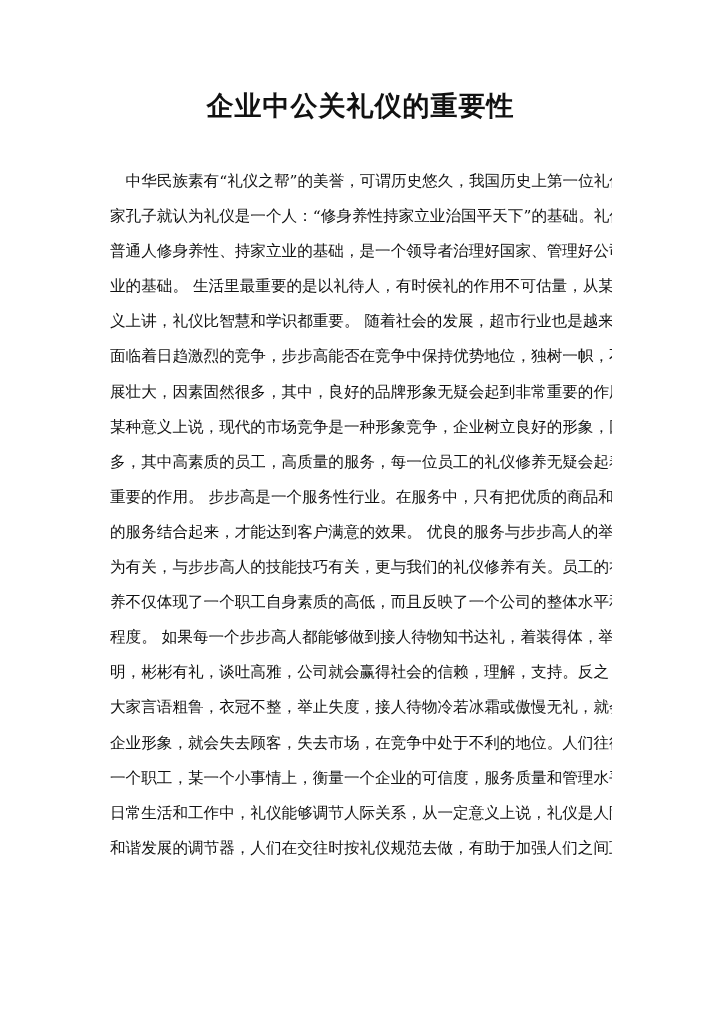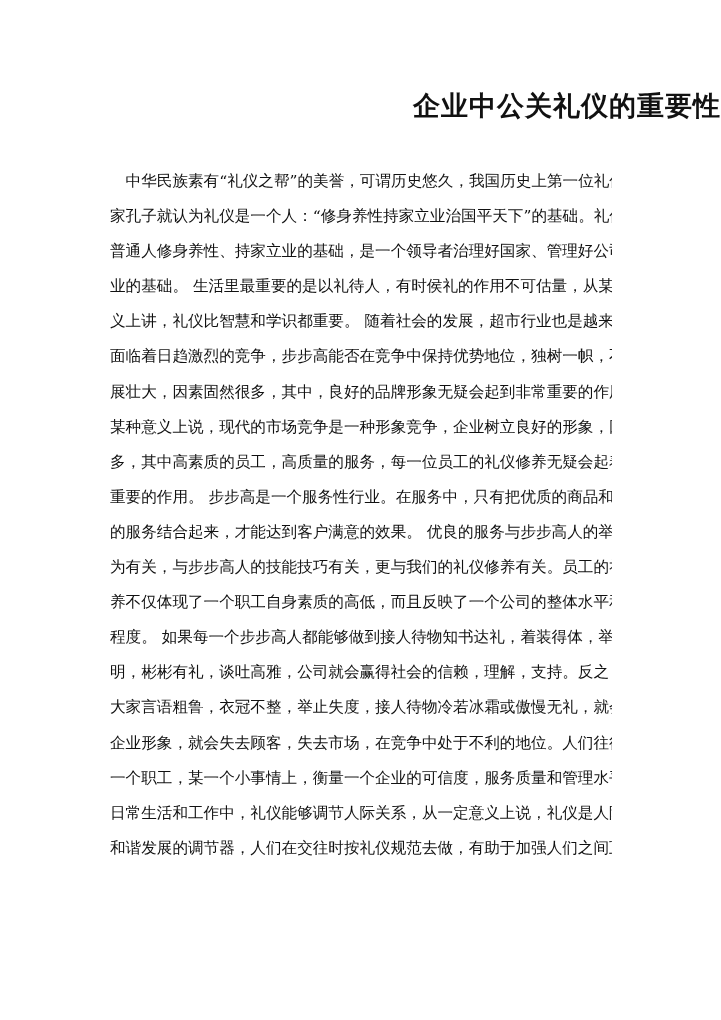--- a/index.html
+++ b/index.html
@@ -1,19 +1,19 @@
 <!DOCTYPE html>
 <html><head>
   <meta charset="utf-8">
   <style>
     html, body { margin: 0; padding: 0; background: #ffffff; }
     body { width: 721px; height: 1020px; position: relative; overflow: hidden; }
     .page { position: absolute; left: 0; top: 0; width: 721px; height: 1020px; background: #ffffff; }
     .title {
-      position: absolute; left: 0; top: 88px; width: 721px; text-align: right;
+      position: absolute; left: 0; top: 88px; width: 721px; text-align: center;
       font-family: "DejaVu Serif", "Liberation Serif", serif;
       font-size: 27px; font-weight: bold; color: #111111; letter-spacing: 1px;
     }
     .body {
       position: absolute; left: 110px; top: 168px; width: 502px;
     }
     .line {
       height: 35.1px; line-height: 26px;
       font-family: "DejaVu Serif", "Liberation Serif", serif;
       font-size: 15.6px; color: #111111; white-space: nowrap;

